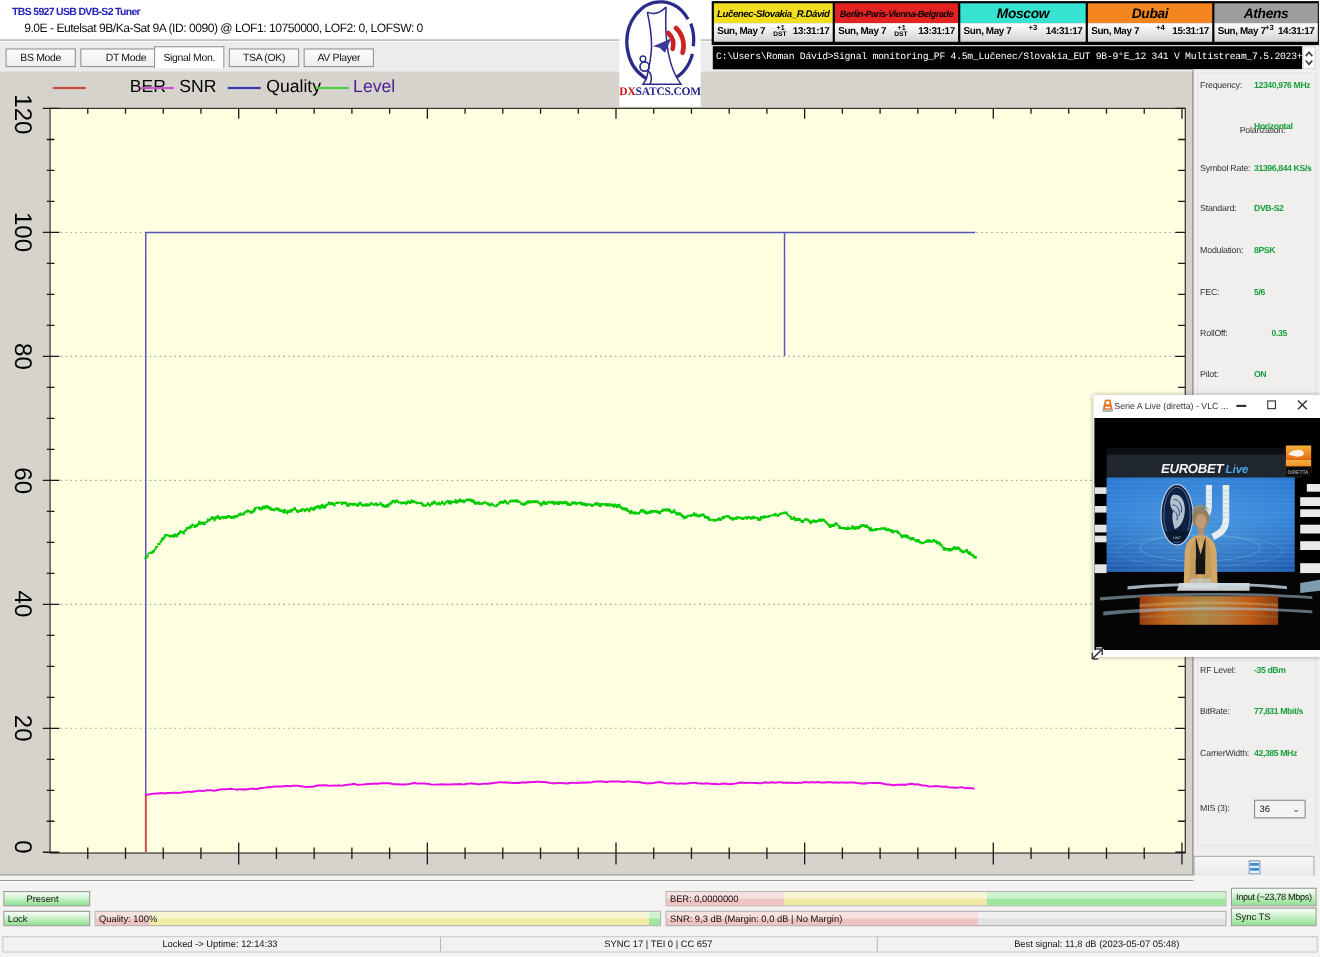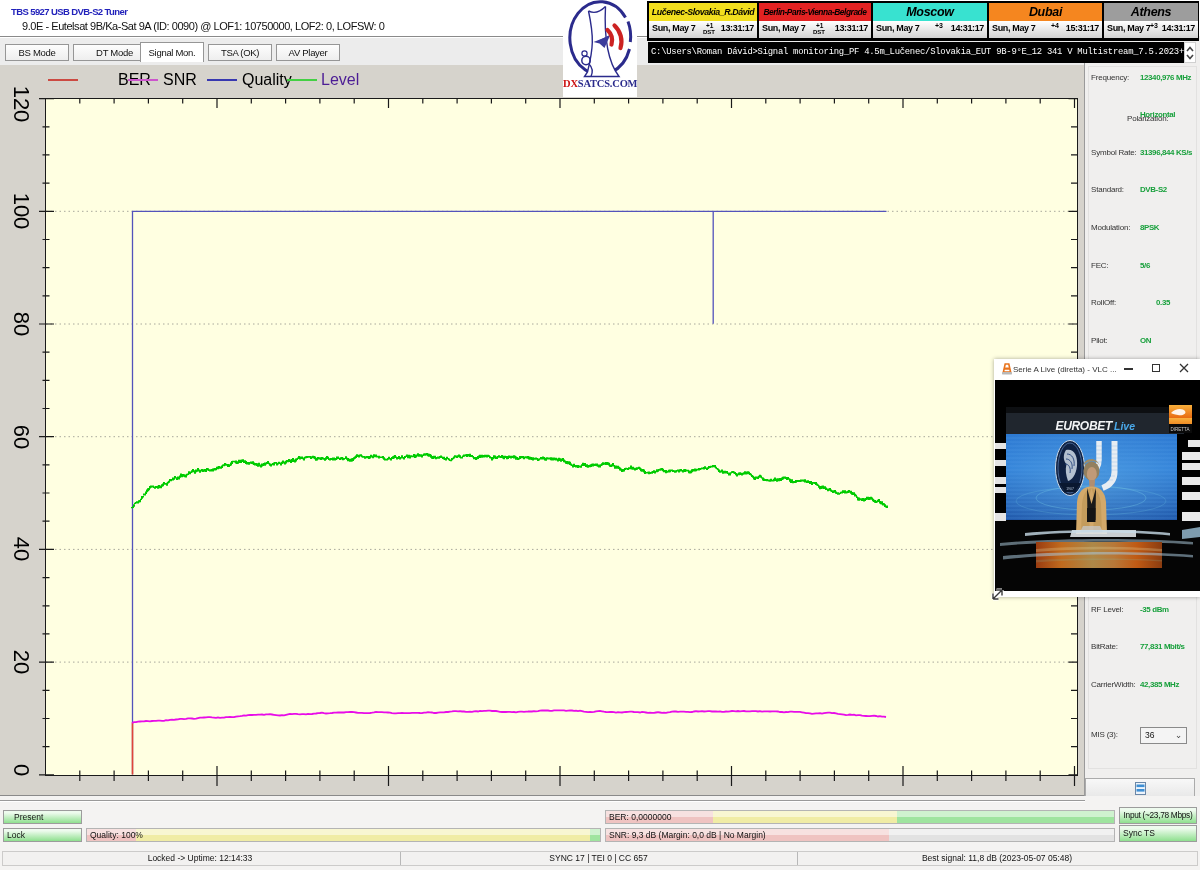--- a/index.html
+++ b/index.html
@@ -139,21 +139,21 @@
 <svg class="abs" style="left:1135px;top:782px;" width="11" height="13" viewBox="0 0 11 13">
 <rect x="0.5" y="0.5" width="10" height="12" fill="#eef4fb" stroke="#6a87a8"></rect>
 <rect x="1.5" y="2.5" width="8" height="2.6" fill="#3f8fd4"></rect>
 <rect x="1.5" y="7" width="8" height="2.6" fill="#3f8fd4"></rect>
 </svg>
 
 <div class="abs" style="left:0;top:796px;width:1200px;height:74px;background:#f4f3f2;"></div>
 <div class="abs" style="left:0;top:800px;width:1085px;height:1px;background:#9a9a9a;"></div>
 <div class="abs" style="left:0;top:801px;width:1085px;height:1px;background:#ffffff;"></div>
 
-<div class="abs" style="left:3px;top:810px;width:79px;height:14px;background:linear-gradient(#eefbee 15%,#8fe08f);border:1px solid #9c9c9c;font-size:8.5px;color:#111;line-height:13px;"><span style="padding-left:10px;">Present</span></div>
+<div class="abs" style="left:3px;top:810px;width:79px;height:14px;background:linear-gradient(#eefbee 15%,#8fe08f);border:1px solid #9c9c9c;font-size:8.5px;color:#111;line-height:13px;"><span style="padding-left:20px;">Present</span></div>
 <div class="abs" style="left:605px;top:810px;width:510px;height:14px;border:1px solid #b4b4b4;overflow:hidden;">
   <div class="abs" style="left:0;top:0;width:107px;height:14px;background:#efc3c1;"></div>
   <div class="abs" style="left:107px;top:0;width:184px;height:14px;background:#f0ecA5;"></div>
   <div class="abs" style="left:291px;top:0;width:219px;height:14px;background:#9fe49f;"></div>
   <div class="abs" style="left:0;top:0;width:510px;height:6px;background:rgba(255,255,255,0.5);"></div>
   <div class="abs" style="left:3px;top:0;font-size:8.5px;color:#111;line-height:13px;">BER: 0,0000000</div>
 </div>
 <div class="abs" style="left:1119px;top:807px;width:78px;height:17px;background:linear-gradient(#eefbee 15%,#8fe08f);border:1px solid #9c9c9c;font-size:8.3px;color:#111;line-height:15px;text-align:center;white-space:nowrap;letter-spacing:-0.3px;">Input (~23,78 Mbps)</div>
 
 <div class="abs" style="left:3px;top:828px;width:79px;height:14px;background:linear-gradient(#eefbee 15%,#8fe08f);border:1px solid #9c9c9c;font-size:8.5px;color:#111;line-height:13px;"><span style="padding-left:3px;">Lock</span></div>

